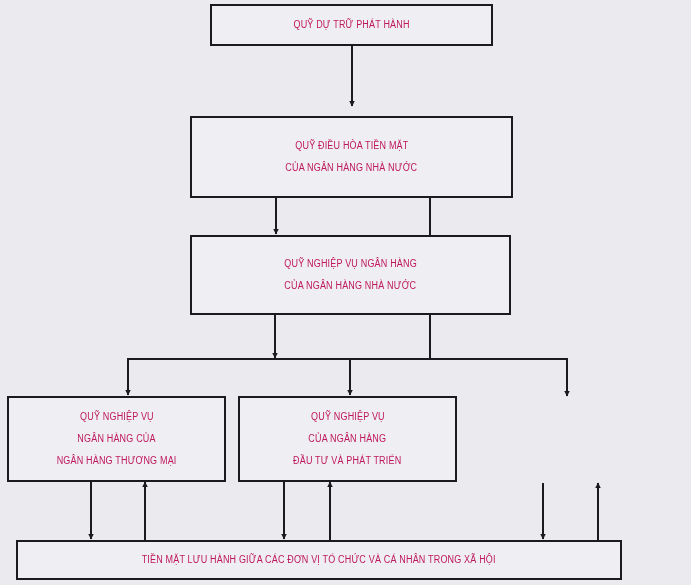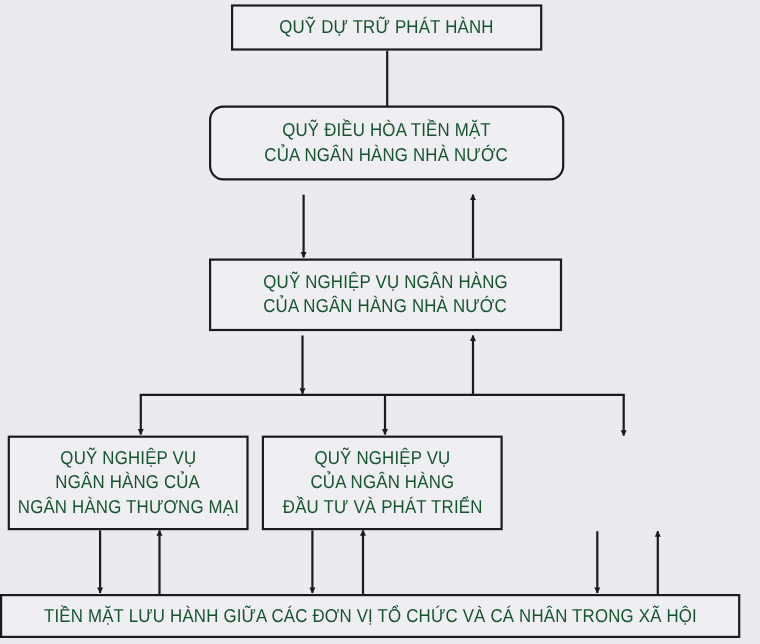--- a/index.html
+++ b/index.html
@@ -21,22 +21,22 @@
     }
     .node {
       position: absolute;
       box-sizing: border-box;
       border: 2px solid #1b1b1f;
       background: #efeef2;
       display: flex;
       align-items: center;
       justify-content: center;
       text-align: center;
-      color: #14532d;
-      font-size: 17px;
+      color: #be185d;
+      font-size: 10px;
       line-height: 22px;
       letter-spacing: 0.2px;
       font-stretch: condensed;
     }
     .node .lines {
       display: flex;
       flex-direction: column;
       align-items: center;
     }
     .node .line {
@@ -89,28 +89,28 @@
       <line x1="598" y1="540" x2="598" y2="483" marker-end="url(#ah)"></line>
     </g>
   </svg>
 
   <div class="node" style="left:210px; top:4px; width:283px; height:42px;">
     <div class="lines">
       <span class="line">QUỸ DỰ TRỮ PHÁT HÀNH</span>
     </div>
   </div>
 
-  <div class="node" style="left:190px; top:96px; width:323px; height:68px;border-radius:13px;">
+  <div class="node" style="left:190px; top:116px; width:323px; height:82px;">
     <div class="lines">
       <span class="line">QUỸ ĐIỀU HÒA TIỀN MẶT</span>
       <span class="line">CỦA NGÂN HÀNG NHÀ NƯỚC</span>
     </div>
   </div>
 
-  <div class="node" style="left:190px; top:235px; width:321px; height:66px;justify-content:center;">
+  <div class="node" style="left:190px; top:235px; width:321px; height:80px;justify-content:center;">
     <div class="lines">
       <span class="line">QUỸ NGHIỆP VỤ NGÂN HÀNG</span>
       <span class="line">CỦA NGÂN HÀNG NHÀ NƯỚC</span>
     </div>
   </div>
 
   <div class="node" style="left:7px; top:396px; width:219px; height:86px;">
     <div class="lines">
       <span class="line">QUỸ NGHIỆP VỤ</span>
       <span class="line">NGÂN HÀNG CỦA</span>
@@ -120,19 +120,19 @@
 
   <div class="node" style="left:238px; top:396px; width:219px; height:86px;">
     <div class="lines">
       <span class="line">QUỸ NGHIỆP VỤ</span>
       <span class="line">CỦA NGÂN HÀNG</span>
       <span class="line">ĐẦU TƯ VÀ PHÁT TRIỂN</span>
     </div>
   </div>
 
 
-  <div class="node" style="left:0; top:540px; width:673px; height:40px;">
+  <div class="node" style="left:16px; top:540px; width:606px; height:40px;">
     <div class="lines">
       <span class="line">TIỀN MẶT LƯU HÀNH GIỮA CÁC ĐƠN VỊ TỔ CHỨC VÀ CÁ NHÂN TRONG XÃ HỘI</span>
     </div>
   </div>
 
 </div>
 
 </body></html>

